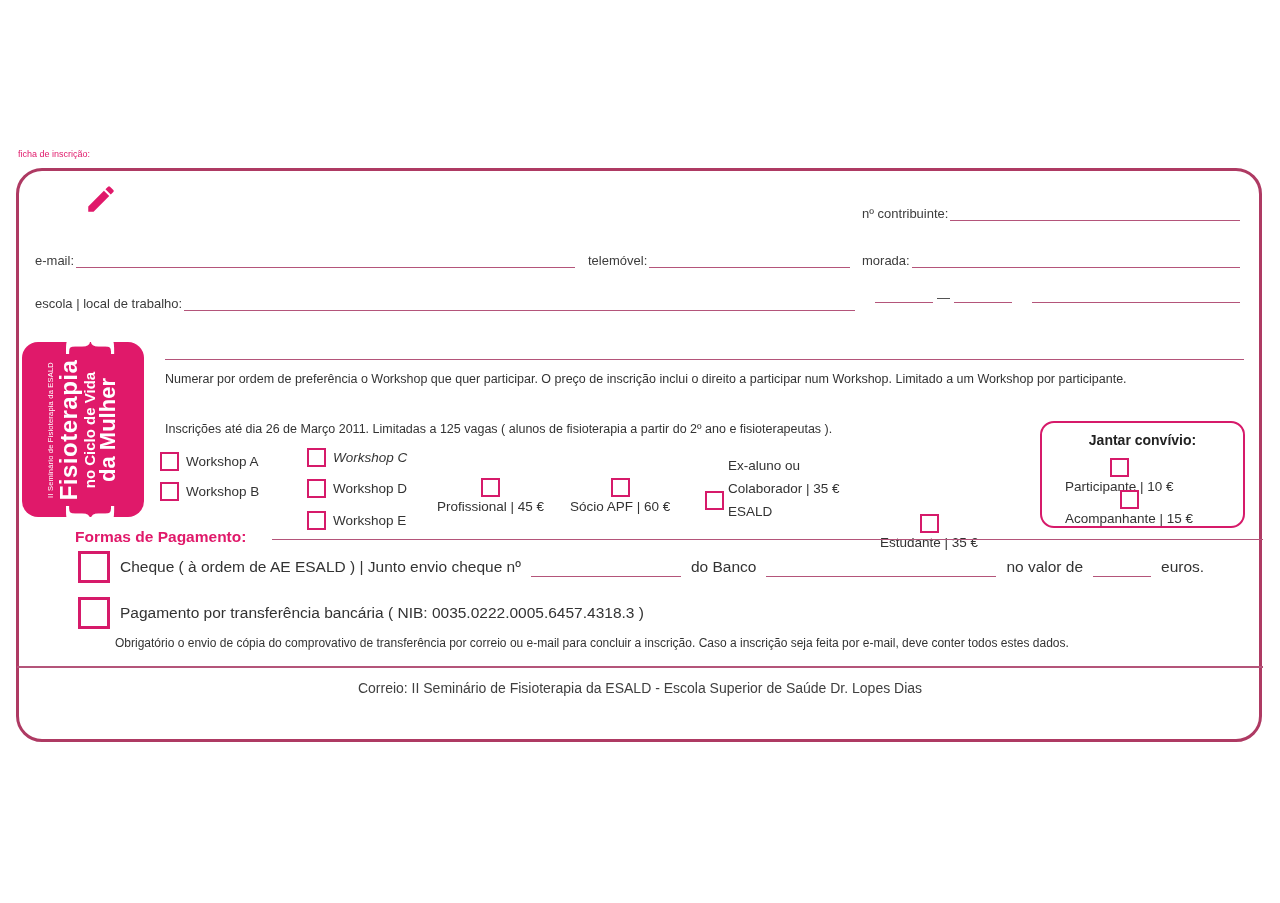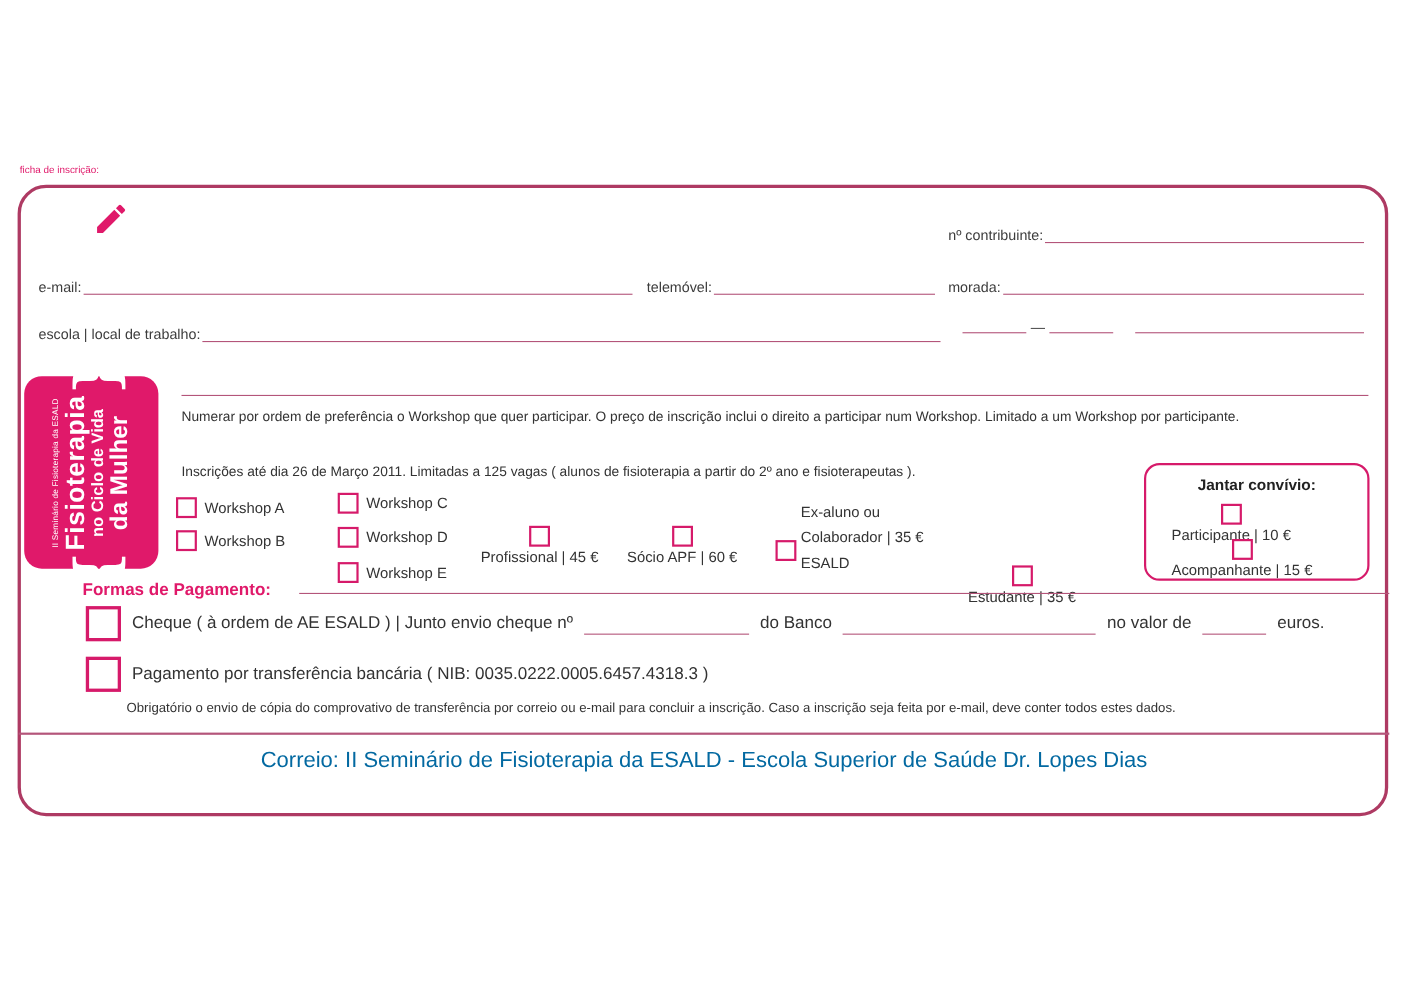--- a/index.html
+++ b/index.html
@@ -53,21 +53,21 @@
   .dinner{position:absolute;left:1040px;top:421px;width:205px;height:107px;border:2.5px solid #d61a6a;
           border-radius:14px;box-sizing:border-box;}
   .dinner-title{position:absolute;left:0;right:0;top:10px;text-align:center;font-size:14px;font-weight:bold;color:#222;}
 
   .pay-heading{position:absolute;left:75px;top:528px;font-size:15.5px;font-weight:bold;color:#e0196a;white-space:nowrap;}
 
   .pay-row{position:absolute;display:flex;align-items:center;gap:10px;font-size:15.5px;color:#333;white-space:nowrap;}
   .pay-row .fill-line{height:18px;}
   .note{position:absolute;left:115px;top:636px;font-size:12px;color:#333;white-space:nowrap;}
 
-  .footer-line{position:absolute;left:20px;right:20px;text-align:center;font-size:20px;color:#0369a1;white-space:nowrap;}
+  .footer-line{position:absolute;left:20px;right:20px;text-align:center;font-size:14px;color:#404040;white-space:nowrap;}
 </style>
 </head>
 <body>
 
 <div class="page">
 
   <div class="tiny-label">ficha de inscrição:</div>
 
   <div class="form-box"></div>
 
@@ -128,21 +128,21 @@
   <div class="para" style="top:422px;">Inscrições até dia 26 de Março 2011. Limitadas a 125 vagas ( alunos de fisioterapia a partir do 2º ano e fisioterapeutas ).</div>
 
   <div class="opt" style="left:160px;top:452px;">
     <span class="cb"></span>
     <span>Workshop A</span>
   </div>
   <div class="opt" style="left:160px;top:482px;">
     <span class="cb"></span>
     <span>Workshop B</span>
   </div>
-  <div class="opt" style="left:307px;top:448px;">
+  <div class="opt" style="left:307px;top:448px;font-style:italic;">
     <span class="cb"></span>
     <span>Workshop C</span>
   </div>
   <div class="opt" style="left:307px;top:479px;">
     <span class="cb"></span>
     <span>Workshop D</span>
   </div>
   <div class="opt" style="left:307px;top:511px;">
     <span class="cb"></span>
     <span>Workshop E</span>

